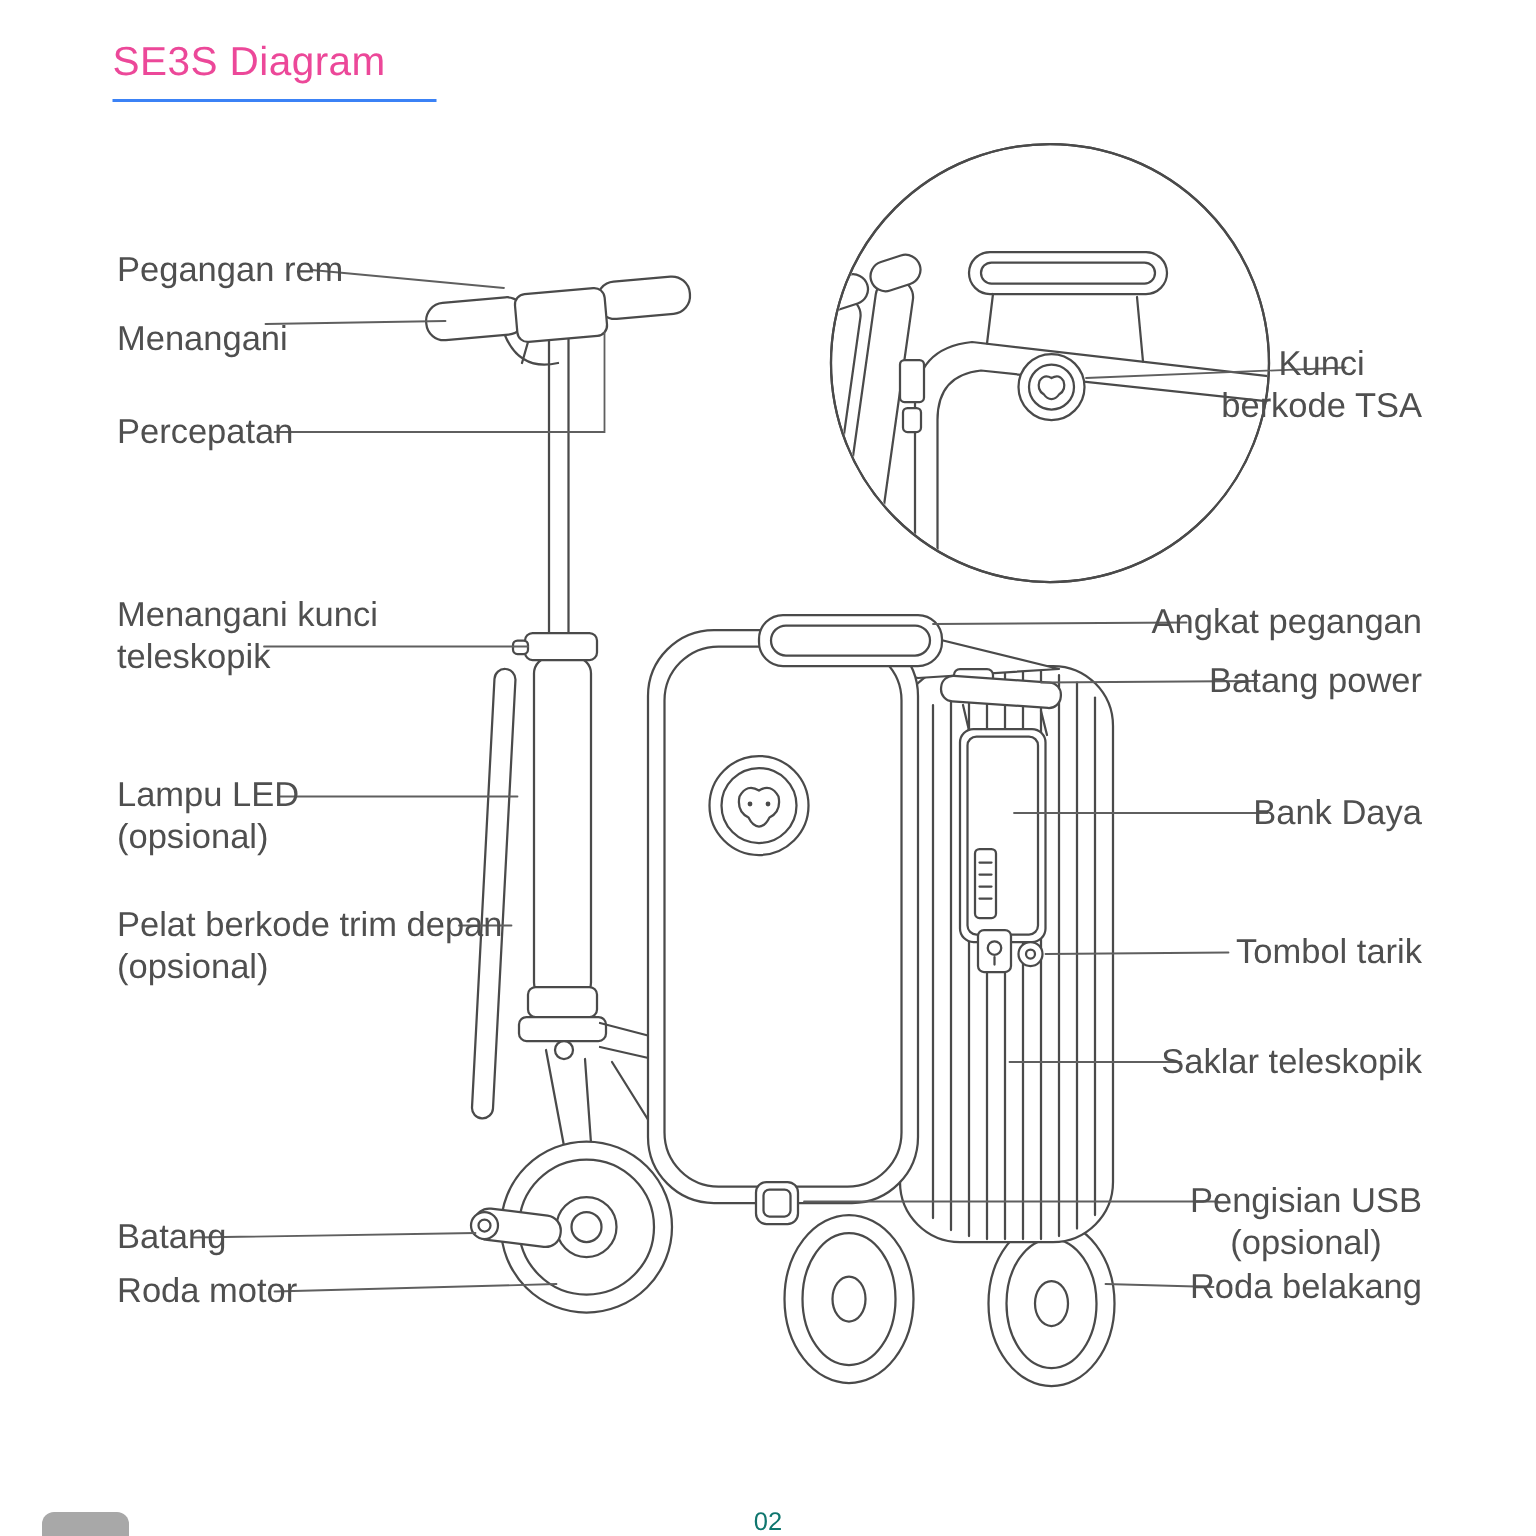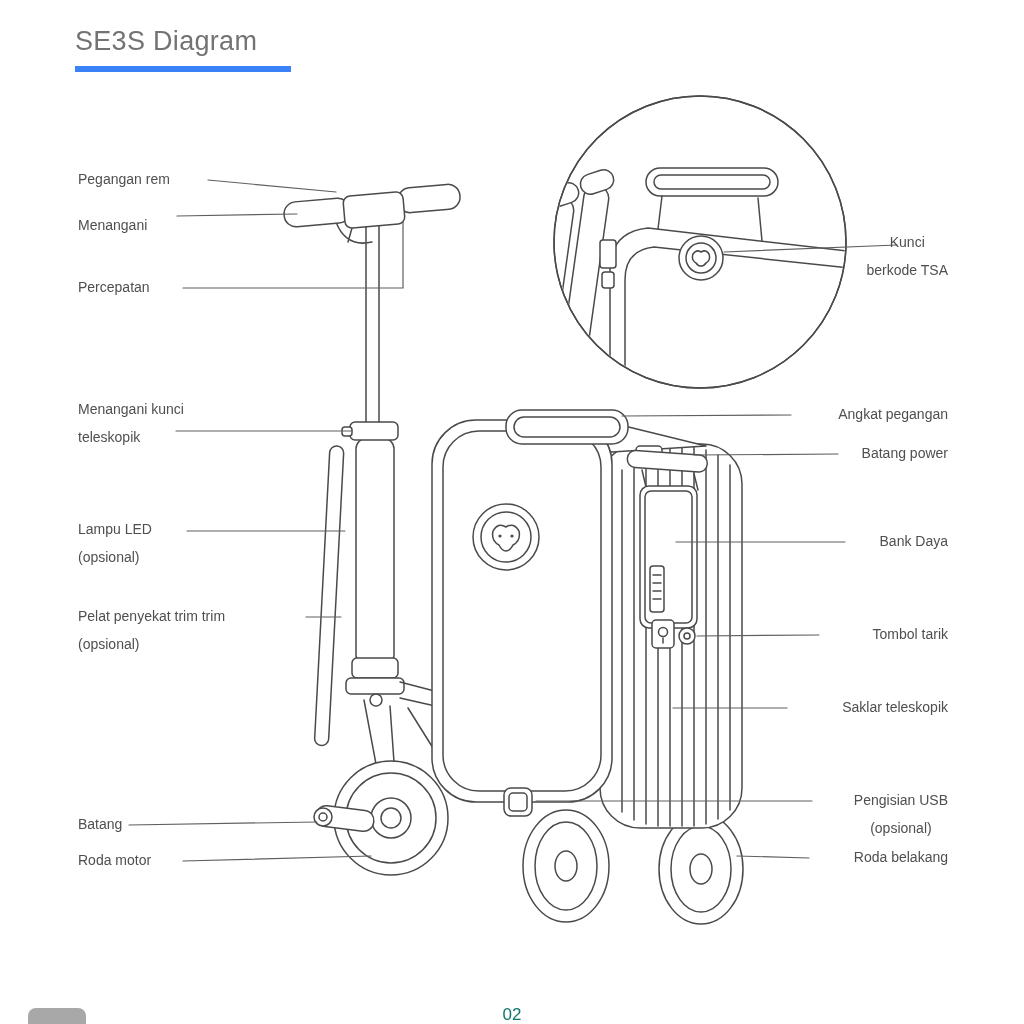--- a/index.html
+++ b/index.html
@@ -3,25 +3,25 @@
 <meta charset="utf-8">
 <style>
   html,body{margin:0;padding:0}
   body{
     width:1024px;height:1024px;position:relative;overflow:hidden;
     background:#ffffff;color:#4a4a4a;
     font-family:"Liberation Sans", sans-serif;
   }
   .title{
     position:absolute;left:75px;top:26px;
-    font-size:27px;font-weight:500;color:#737373;letter-spacing:.3px;
-    padding:0 34px 9px 0;border-bottom:6px solid #3b82f6;
+    font-size:27px;font-weight:500;color:#ec4899;letter-spacing:.3px;
+    padding:0 34px 9px 0;border-bottom:2px solid #3b82f6;
   }
   .label{
-    position:absolute;font-size:14px;line-height:27.5px;color:#4f4f4f;
+    position:absolute;font-size:23px;line-height:27.5px;color:#4f4f4f;
     white-space:pre-line;
   }
   .label.left{left:78px;text-align:left}
   .label.right{right:76px;text-align:center}
   .page-num{
     position:absolute;left:0;right:0;top:1005px;text-align:center;
     font-size:17px;color:#0f766e;
   }
   .corner-tab{
     position:absolute;left:28px;top:1008px;width:58px;height:28px;
@@ -187,21 +187,21 @@
   </g>
 </svg>
 
 <div class="label left" style="top:166px">Pegangan rem</div>
 <div class="label left" style="top:212px">Menangani</div>
 <div class="label left" style="top:274px">Percepatan</div>
 <div class="label left" style="top:396px">Menangani kunci
 teleskopik</div>
 <div class="label left" style="top:516px">Lampu LED
 (opsional)</div>
-<div class="label left" style="top:603px">Pelat penyekat trim trim
+<div class="label left" style="top:603px">Pelat berkode trim depan
 (opsional)</div>
 <div class="label left" style="top:811px">Batang</div>
 <div class="label left" style="top:847px">Roda motor</div>
 
 <div class="label right" style="top:229px">Kunci
 berkode TSA</div>
 <div class="label right" style="top:401px">Angkat pegangan</div>
 <div class="label right" style="top:440px">Batang power</div>
 <div class="label right" style="top:528px">Bank Daya</div>
 <div class="label right" style="top:621px">Tombol tarik</div>

